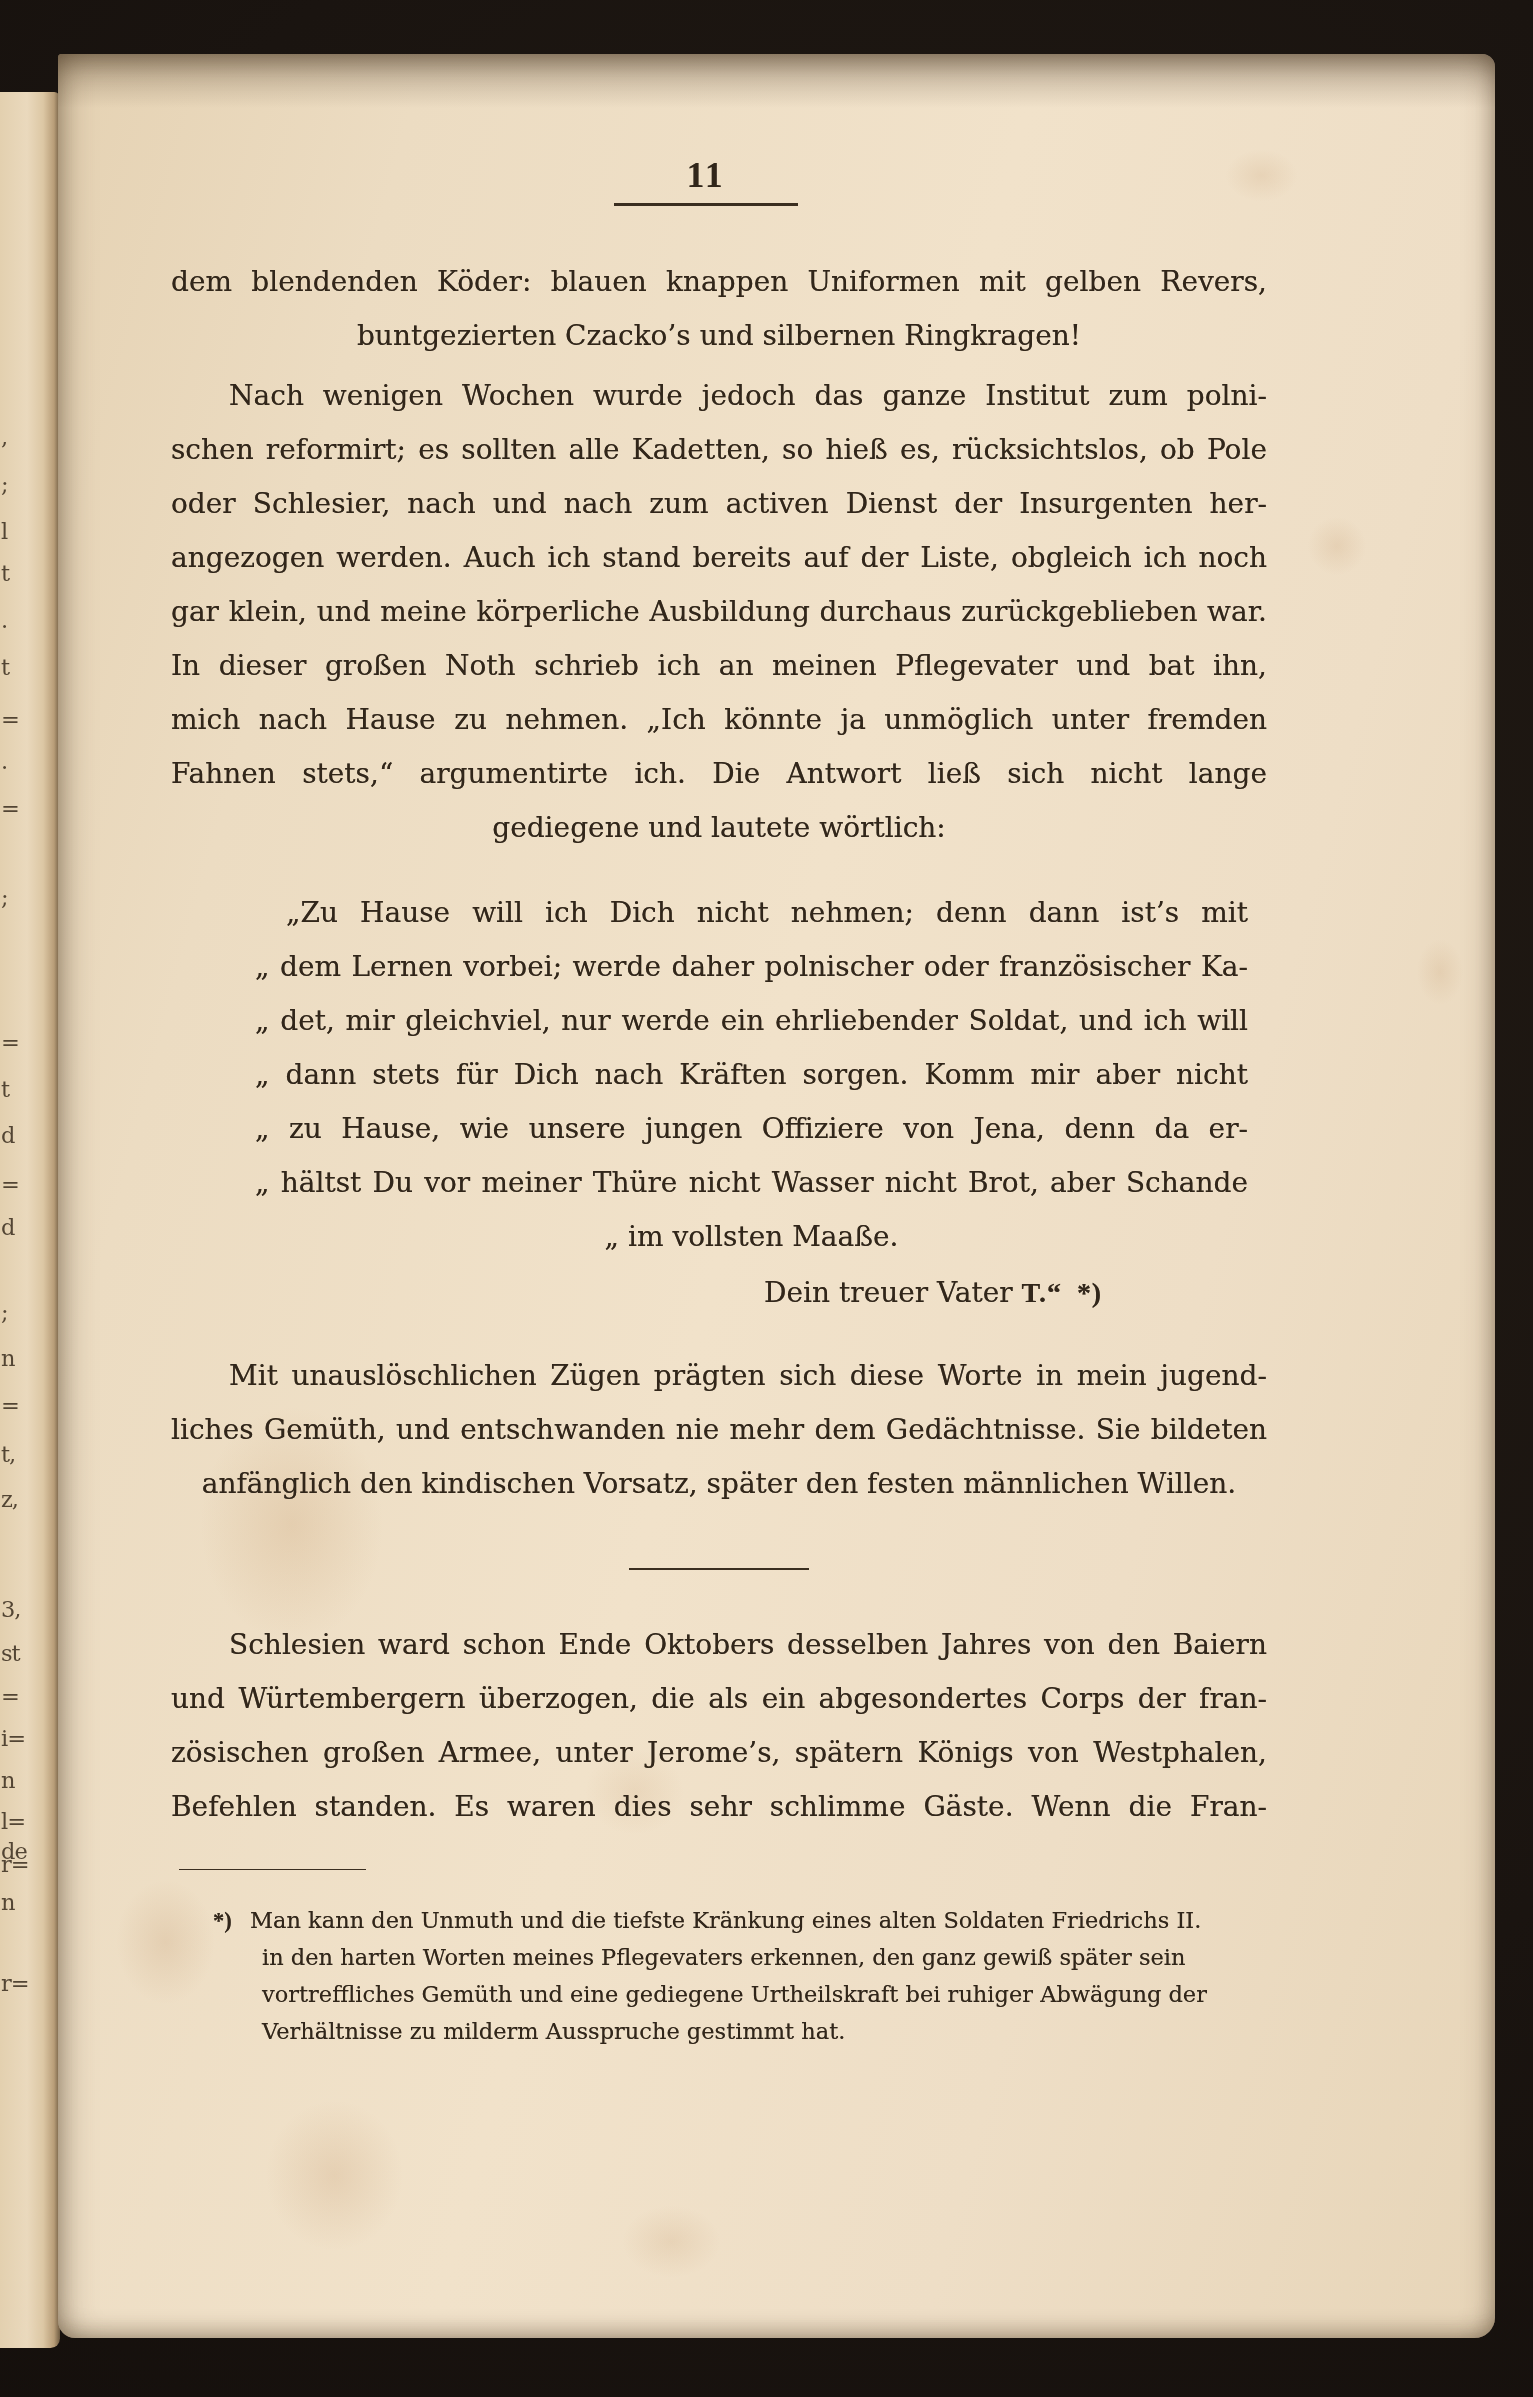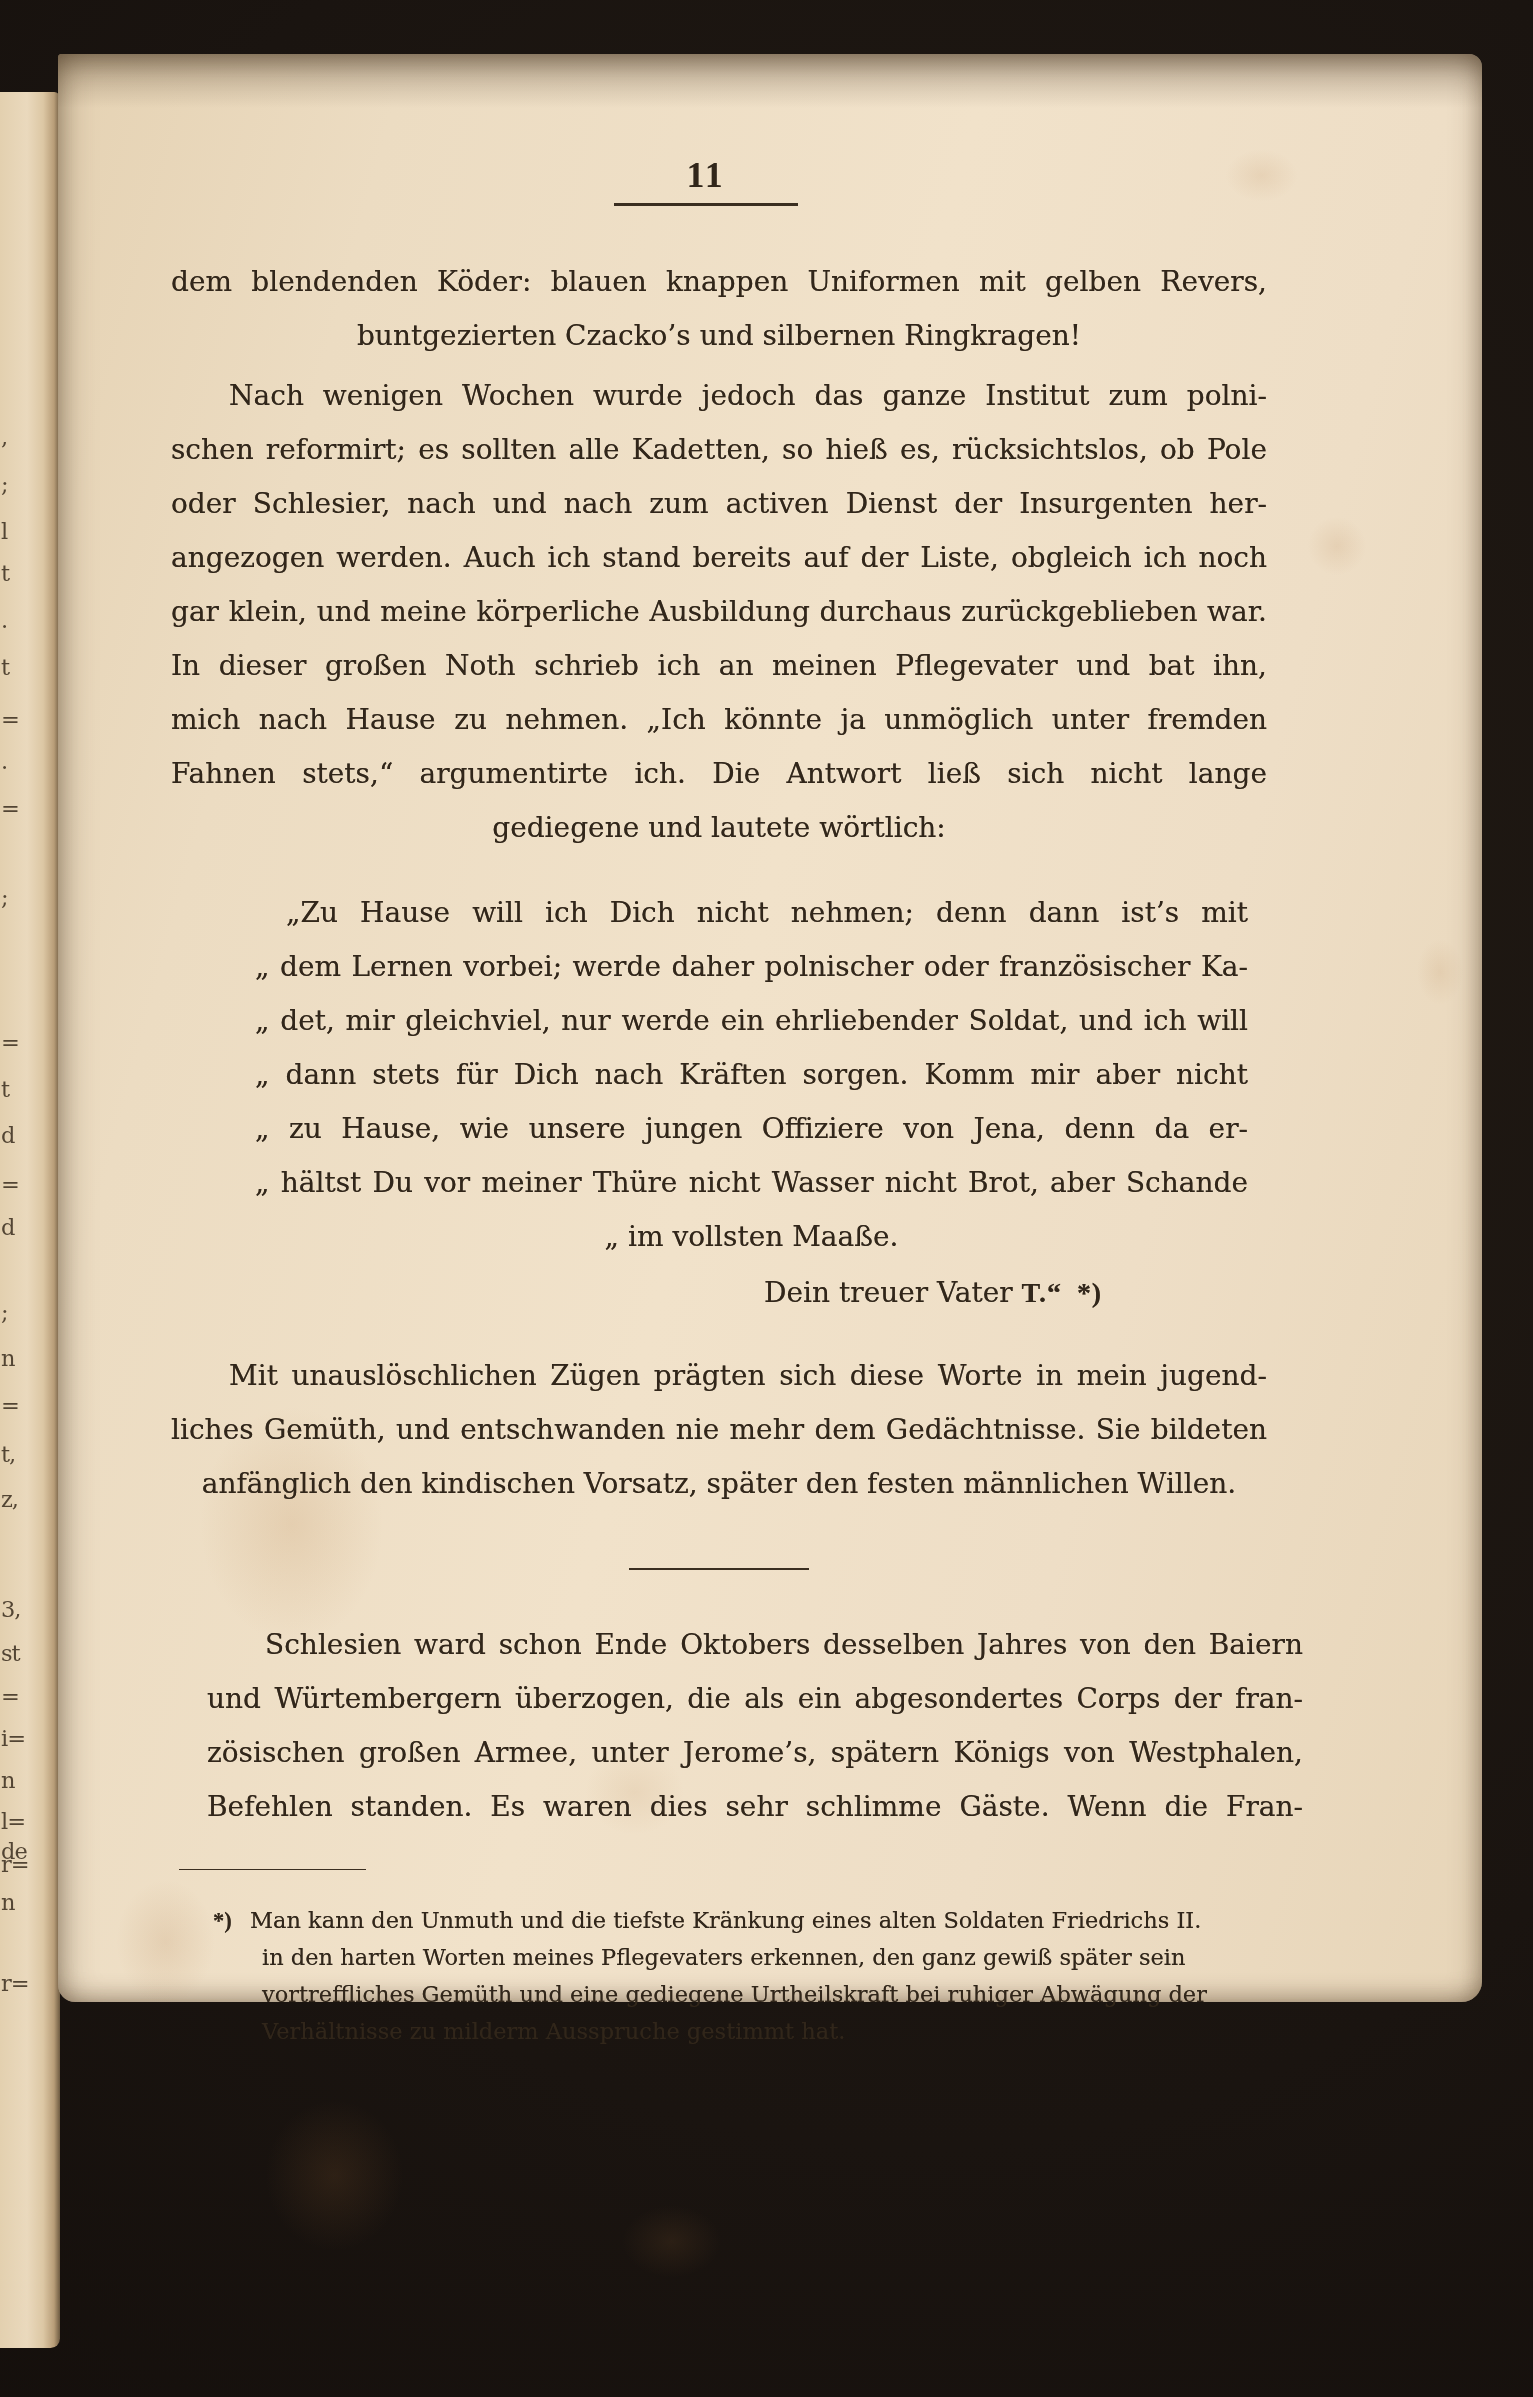--- a/index.html
+++ b/index.html
@@ -20,28 +20,29 @@
   .fragment{
     position:absolute;left:0.9px;
     font-size:22.5px;line-height:22.5px;
     color:#3a2d1e;
     font-family:"DejaVu Serif", serif;
     letter-spacing:-0.9px;
     opacity:.85;
   }
   
   .page{
-    position:absolute;left:58px;top:54px;width:1424px;height:1948px;
+    position:absolute;left:58px;top:54px;width:1424px;height:2284px;
     background:linear-gradient(105deg,#e5d2b3 0%,#ecdcc2 18%,#f1e2ca 48%,#eedec6 72%,#e7d5b8 100%);
     border-radius:3.7px 13px 20.6px 17px;
     box-shadow:
       inset 19px 0 32px -13px rgba(74,54,32,.38),
       inset -15px 0 28px -11.2px rgba(74,54,32,.34),
       inset 0 17px 28px -11.2px rgba(64,44,22,.40),
       inset 0 -15px 24px -11.2px rgba(64,44,22,.32);
+    padding-left: 13px;
   }
   .page::before{ 
     content:"";position:absolute;left:0;top:0;right:0;height:54px;
     background:linear-gradient(180deg,rgba(58,40,22,.30),rgba(58,40,22,0));
     border-radius:3.7px 13px 0 0;
   }
   
   .stain{position:absolute;border-radius:50%;pointer-events:none;}
   .s1{left:103px;top:1302px;width:262px;height:337px;background:radial-gradient(50% 50% at 50% 50%,rgba(176,120,62,.16),rgba(176,120,62,0) 70%);}
   .s2{left:178px;top:2014px;width:197px;height:215px;background:radial-gradient(50% 50% at 50% 50%,rgba(170,112,58,.15),rgba(170,112,58,0) 70%);}
@@ -86,21 +87,21 @@
   .sig{
     width:1096px;margin-top:1.9px;
     font-size:28px;line-height:54px;
     text-align:right;padding-right:165px;box-sizing:border-box;
   }
   .antiqua{font-family:"Liberation Serif", serif;font-weight:bold;letter-spacing:0.9px;}
   .fnref{margin-left:15px;}
 
   .p3{margin-top:29px;}
   .section-rule{width:180px;height:1.9px;background:#3a2e20;margin:57px auto 0 auto;margin-left:458px;}
-  .p4{margin-top:48px;margin-left:36px;}
+  .p4{margin-top:48px;}
 
   .fn-rule{width:187px;height:1.9px;background:#3a2e20;margin:35px 0 0 7.5px;}
   .footnote{
     margin:32px 0 0 42px;width:1054px;
     font-size:22.5px;line-height:37px;
   }
   .fn-line{white-space:nowrap;}
   .fn-cont{padding-left:49px;}
   .fn-marker{display:inline-block;width:37px;font-family:"Liberation Serif", serif;font-weight:bold;}
 </style>

